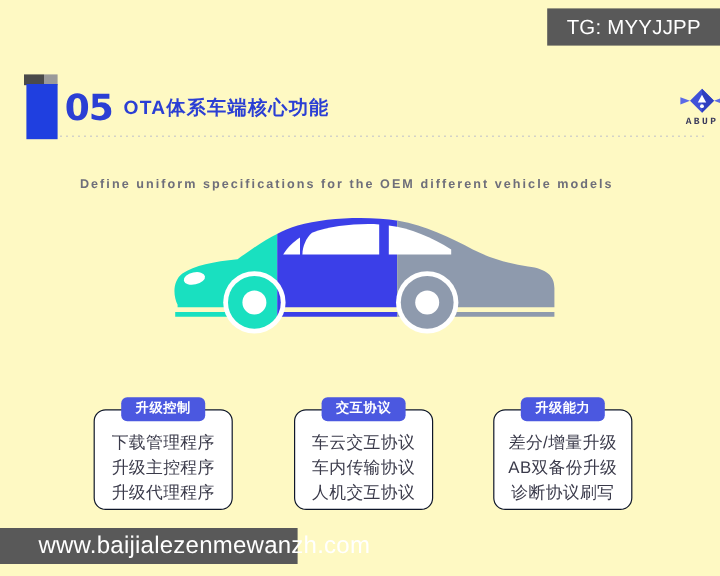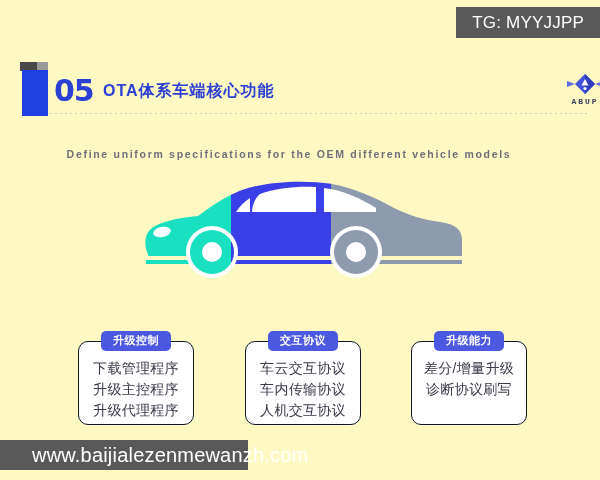--- a/index.html
+++ b/index.html
@@ -304,19 +304,20 @@
       <div class="card-item">车云交互协议</div>
       <div class="card-item">车内传输协议</div>
       <div class="card-item">人机交互协议</div>
     </div>
   </div>
 
   <div class="card" id="card-2">
     <div class="card-pill">升级能力</div>
     <div class="card-list">
       <div class="card-item">差分/增量升级</div>
+      <div class="card-item">AB双备份升级</div>
       <div class="card-item">诊断协议刷写</div>
     </div>
   </div>
 
   <div class="wm" id="wm-bottom">www.baijialezenmewanzh.com</div>
 
 </div>
 
 </body></html>

